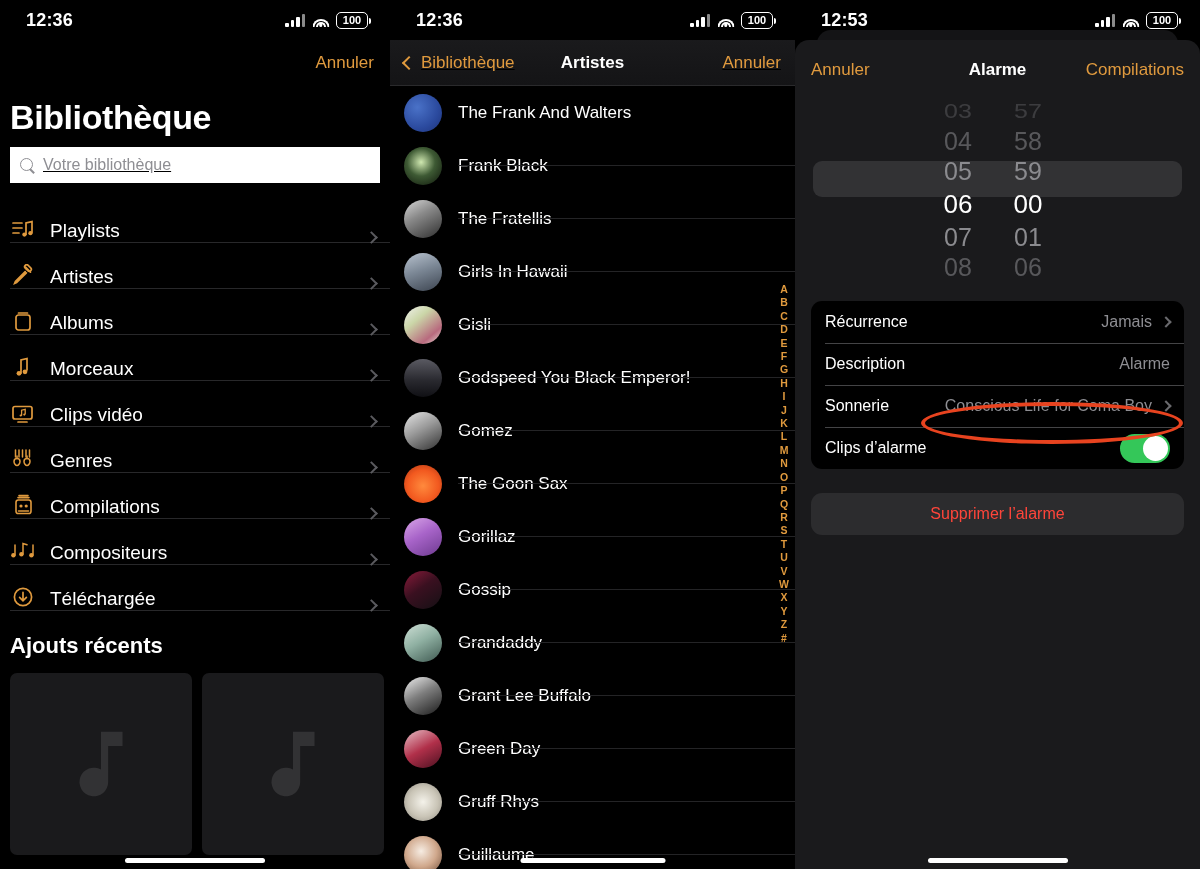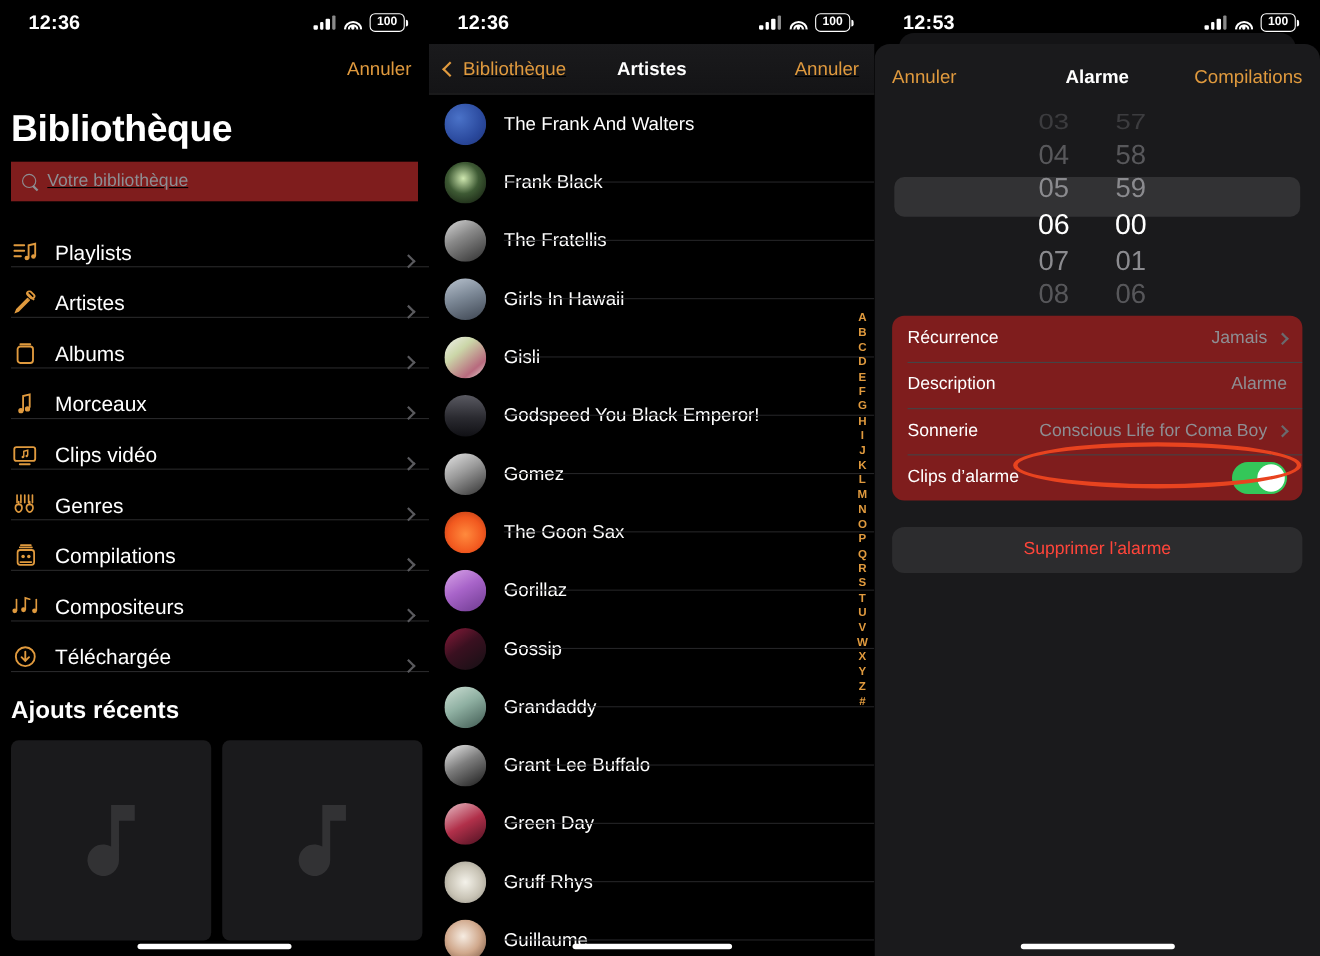--- a/index.html
+++ b/index.html
@@ -49,21 +49,21 @@
   .batt::after {
     content:''; position:absolute; right:-4px; top:5px; width:2.5px; height:6px;
     background:#fff; border-radius:0 2px 2px 0;
   }
 
   
   .left-nav { height: 46px; display:flex; align-items:center; justify-content:flex-end; padding:0 16px; }
   .btn-link { color:#e09a3e; font-size:17px; background:none; border:none; cursor:pointer; font-family:inherit; }
   .lib-title { color:#fff; font-size:34px; font-weight:700; padding: 12px 12px 10px 10px; letter-spacing:-.4px;}
   .search-field {
-    margin: 0 10px 14px 10px; height: 36px; border-radius: 0; background:#7f1d1d;
+    margin: 0 10px 14px 10px; height: 36px; border-radius: 0; background:#ffffff;
     display:flex; align-items:center; gap:8px; padding: 0 10px;
   }
   .search-field .ph { color:#8e8e93; font-size:16px; }
   .mag { width:15px; height:15px; position:relative; flex:none; }
   .mag::before { content:''; position:absolute; left:0; top:0; width:11px;height:11px; border:1.8px solid #8e8e93; border-radius:50%; }
   .mag::after { content:''; position:absolute; left:10px; top:10px; width:6px; height:1.8px; background:#8e8e93; transform:rotate(45deg); transform-origin:left center; }
 
   .menu-list { padding-left: 10px; }
   .menu-row {
     display:flex; align-items:flex-end; gap:14px; height:46px;
@@ -129,21 +129,21 @@
   }
   .pcol { position:absolute; top:0; width:70px; text-align:center; }
   .pcol.h { left:128px; }
   .pcol.m { left:198px; }
   .pcol div { height:30px; line-height:30px; font-size:25px; color:#8b8b8f; }
   .pcol div.cur { color:#fff; font-size:26px; height:36px; line-height:36px; }
   .pcol div.f1 { opacity:.55; }
   .pcol div.f2 { opacity:.3; transform:scaleY(.8); }
 
   .group {
-    margin: 11px 16px 0 16px; background:#7f1d1d; border-radius:11px; overflow:hidden;
+    margin: 25px 16px 0 16px; background:#000000; border-radius:11px; overflow:hidden;
   }
   .grow { display:flex; align-items:center; height:42px; padding: 0 14px; position:relative; cursor:pointer; }
   .grow + .grow::before { content:''; position:absolute; left:14px; right:0; top:0; height:.5px; background:#444446; }
   .grow .k { color:#fff; font-size:16px; }
   .grow .v { margin-left:auto; color:#8e8e93; font-size:16px; }
   .grow .gchev { width:8px;height:8px;border-right:2px solid #6a6a6e;border-top:2px solid #6a6a6e;transform:rotate(45deg); margin-left:10px; flex:none;}
   .toggle { margin-left:auto; width:50px;height:29px;border-radius:15px;background:#34c759; position:relative; flex:none;}
   .toggle::after { content:''; position:absolute; right:2px; top:2px; width:25px;height:25px;border-radius:50%;background:#fff; }
 
   .delete-btn {

